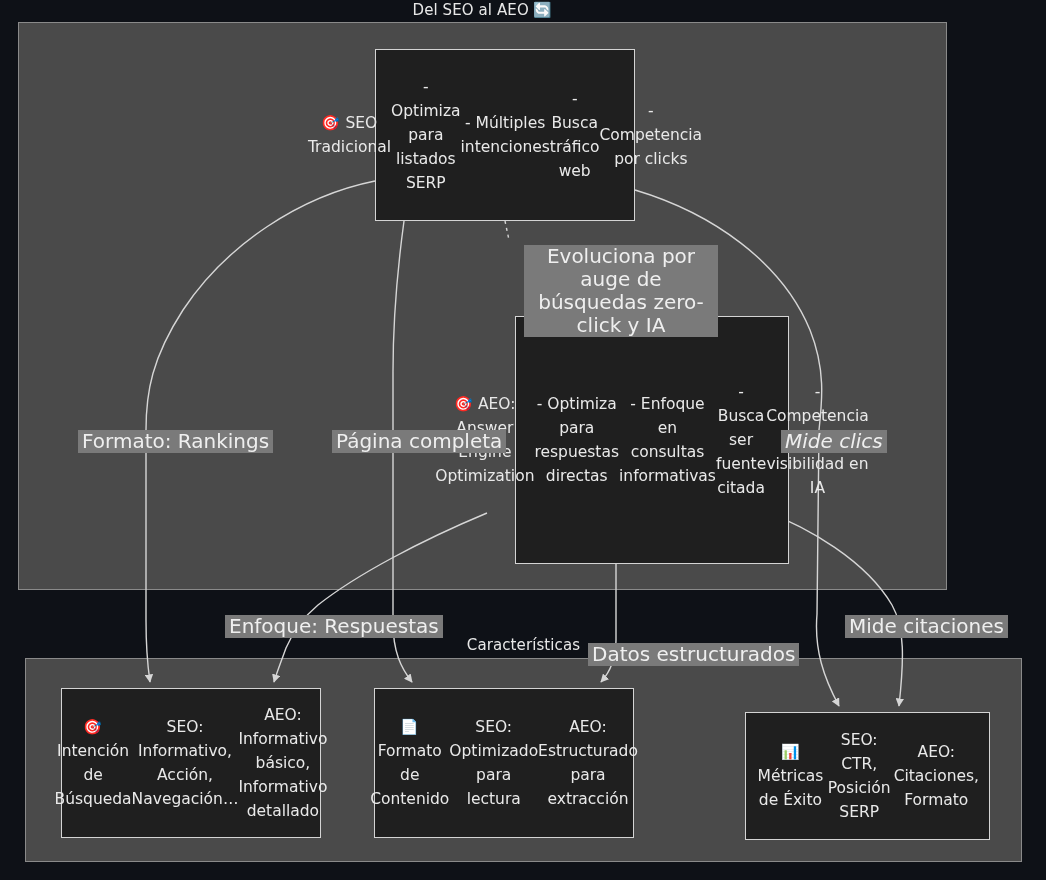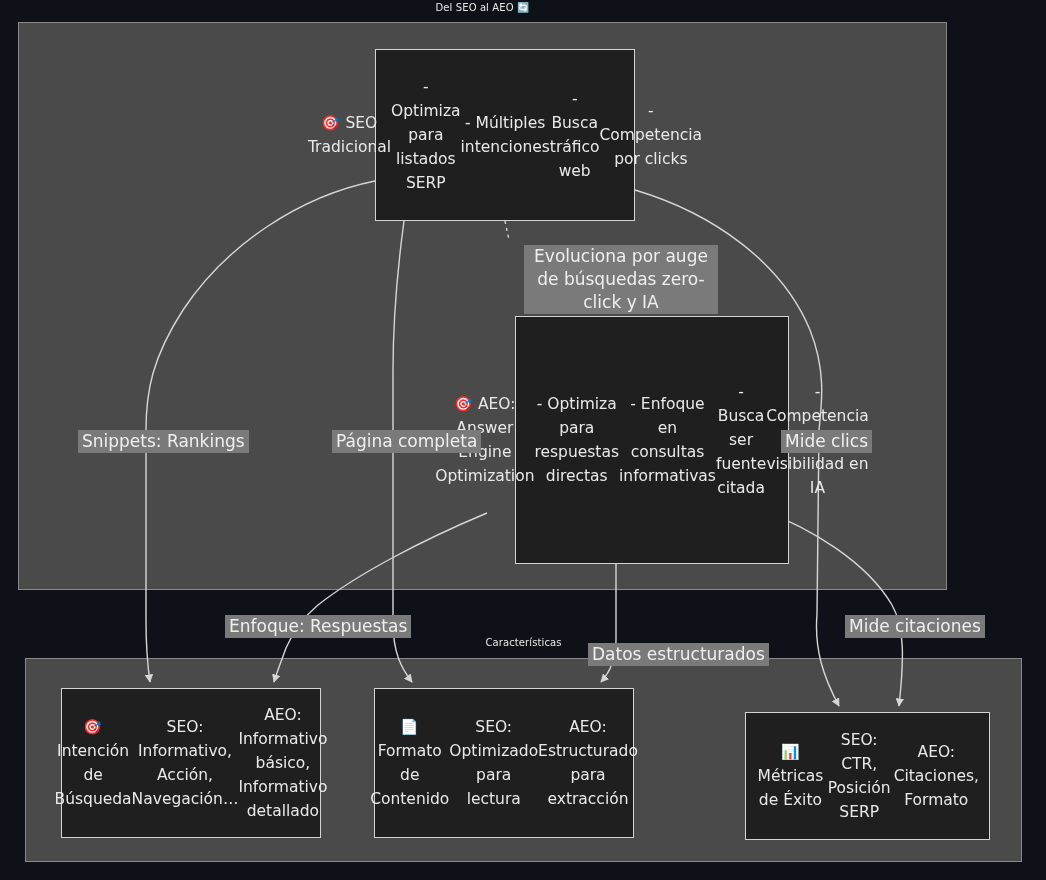--- a/index.html
+++ b/index.html
@@ -41,21 +41,21 @@
     left: 18px; top: 22px;
     width: 929px; height: 568px;
   }
   #cluster-caracteristicas {
     left: 25px; top: 658px;
     width: 997px; height: 204px;
   }
   .cluster-title {
     position: absolute;
     color: #e8e8e8;
-    font-size: 10px;
+    font-size: 15px;
     white-space: nowrap;
     text-align: center;
     line-height: 1;
     letter-spacing: 0.1px;
   }
   #title-evolucion {
     left: 0; right: 0;
     top: -20px;
   }
   #title-caracteristicas {
@@ -88,33 +88,33 @@
   #node-aeo        { left: 515px; top: 316px; width: 274px; height: 248px; }
   #node-intencion  { left: 61px;  top: 688px; width: 260px; height: 150px; }
   #node-formato    { left: 374px; top: 688px; width: 260px; height: 150px; }
   #node-metricas   { left: 745px; top: 712px; width: 245px; height: 128px; }
 
   
   .edge-label {
     position: absolute;
     background: #7a7a7a;
     color: #efefef;
-    font-size: 17px;
+    font-size: 20px;
     line-height: 23px;
     padding: 0 4px;
     white-space: nowrap;
     z-index: 4;
     text-align: center;
   }
   .edge-label.multiline { white-space: normal; }
 
   #lbl-evoluciona { left: 524px; top: 245px; width: 186px; line-height: 23px; }
   #lbl-enfoque-rankings { left: 78px;  top: 430px; }
   #lbl-pagina-completa  { left: 332px; top: 430px; }
-  #lbl-mide-clics       { left: 781px; top: 430px; }
+  #lbl-mide-clics       { left: 781px; top: 430px; font-style: italic; }
   #lbl-enfoque-resp     { left: 225px; top: 615px; }
   #lbl-datos-estruct    { left: 544px; top: 643px; margin-left: 44px; }
   #lbl-mide-citaciones  { left: 845px; top: 615px; }
 
   .edge-path {
     fill: none;
     stroke: #d6d6d6;
     stroke-width: 1.4;
   }
   .edge-path.dotted {
@@ -158,21 +158,21 @@
 
     <path class="edge-path" marker-end="url(#arrow)" d="M 487,513 C 420,541 356,575 318,605 C 300,620 292,634 286,648
              C 281,662 277,672 274,682"></path>
 
     <path class="edge-path" marker-end="url(#arrow)" d="M 616,564 L 616,605 L 616,640 C 616,660 610,672 601,682"></path>
 
     <path class="edge-path" marker-end="url(#arrow)" d="M 745,504 C 812,526 868,564 892,605 C 905,628 904,660 899,706"></path>
   </svg>
 
   <div class="edge-label multiline" id="lbl-evoluciona">Evoluciona por auge de búsquedas zero-click y IA</div>
-  <div class="edge-label" id="lbl-enfoque-rankings">Snippets: Rankings</div>
+  <div class="edge-label" id="lbl-enfoque-rankings">Formato: Rankings</div>
   <div class="edge-label" id="lbl-pagina-completa">Página completa</div>
   <div class="edge-label" id="lbl-mide-clics">Mide clics</div>
   <div class="edge-label" id="lbl-enfoque-resp">Enfoque: Respuestas</div>
   <div class="edge-label" id="lbl-datos-estruct">Datos estructurados</div>
   <div class="edge-label" id="lbl-mide-citaciones">Mide citaciones</div>
 
   <div class="node" id="node-seo">
     <div class="line">
       <span class="emoji">🎯</span>
       <span>SEO Tradicional</span>

